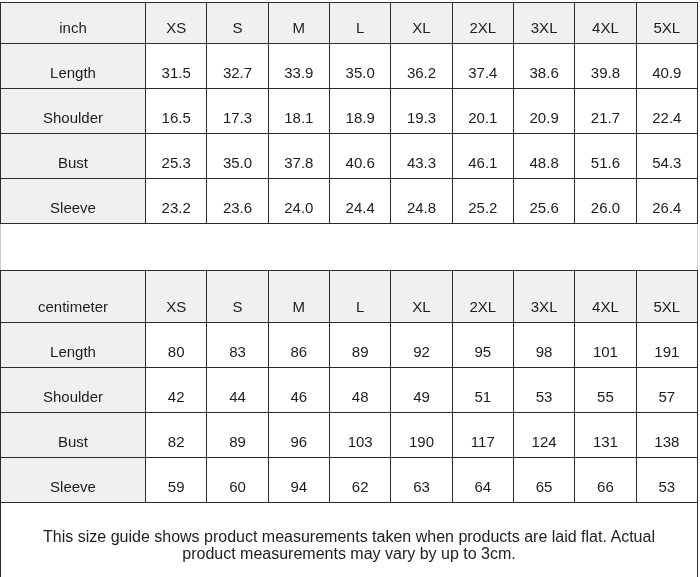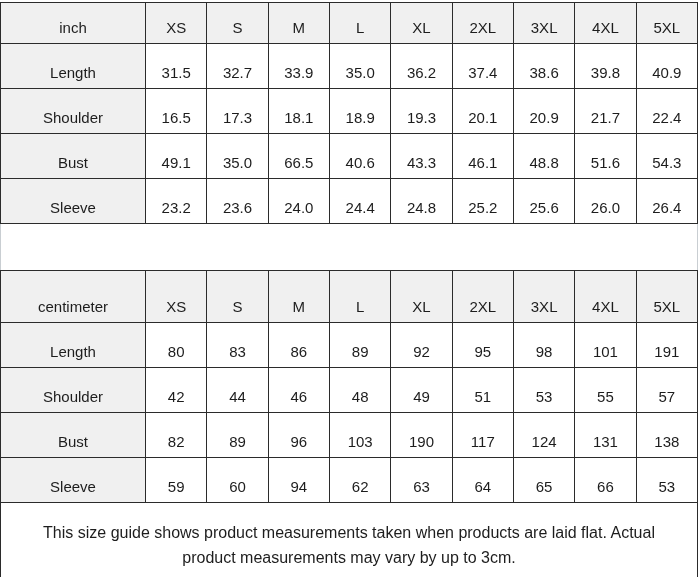--- a/index.html
+++ b/index.html
@@ -61,21 +61,21 @@
     display:flex;
     align-items:center;
     justify-content:center;
     text-align:center;
     background:#ffffff;
   }
   .footer-note span{
     display:block;
     max-width:652px;
     font-size:16px;
-    line-height:25px;
+    line-height:17px;
   }
 </style>
 </head>
 <body>
 
 <div class="size-chart">
 
   <table class="size-table t1">
     <colgroup>
       <col class="label-col">
@@ -115,23 +115,23 @@
           <td>18.1</td>
           <td>18.9</td>
           <td>19.3</td>
           <td>20.1</td>
           <td>20.9</td>
           <td>21.7</td>
           <td>22.4</td>
         </tr>
         <tr>
           <td class="label-cell">Bust</td>
-          <td>49.1</td>
+          <td>25.3</td>
           <td>35.0</td>
-          <td>66.5</td>
+          <td>37.8</td>
           <td>40.6</td>
           <td>43.3</td>
           <td>46.1</td>
           <td>48.8</td>
           <td>51.6</td>
           <td>54.3</td>
         </tr>
         <tr>
           <td class="label-cell">Sleeve</td>
           <td>23.2</td>

